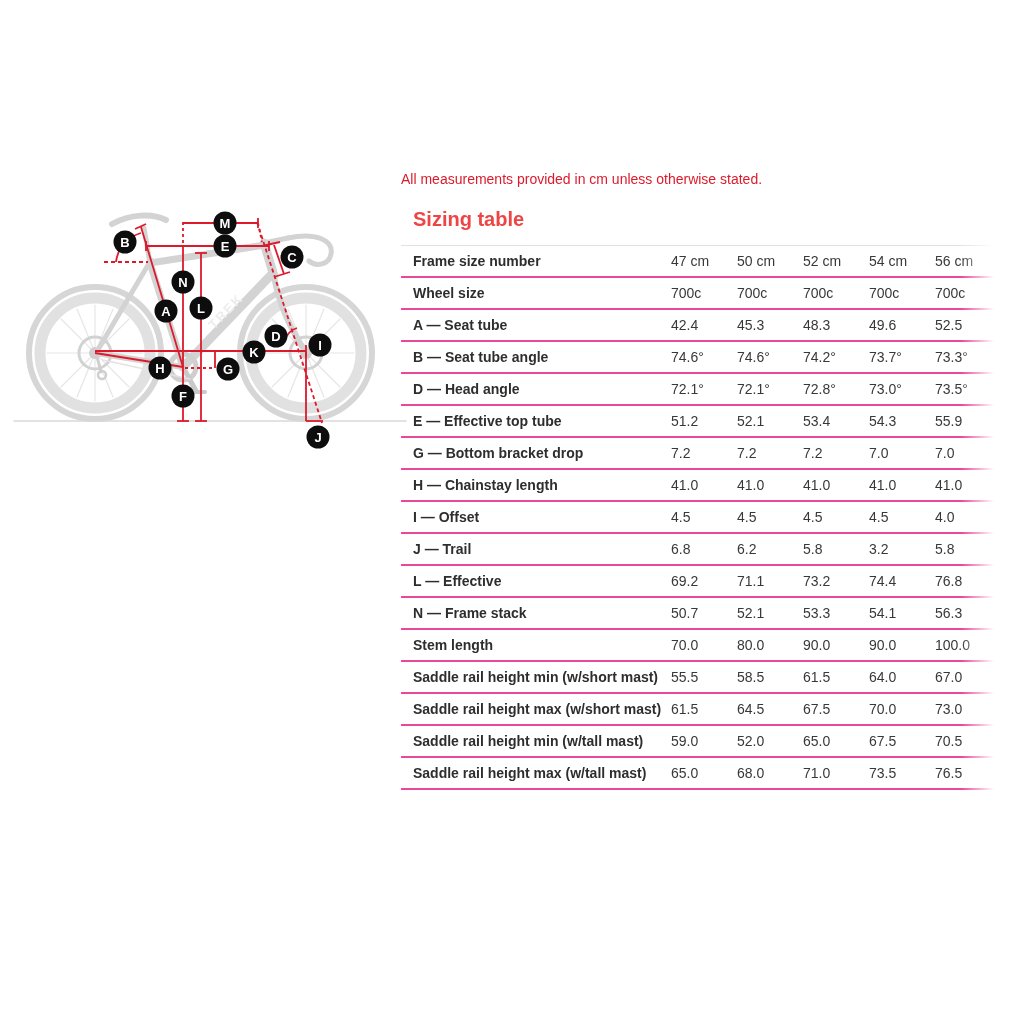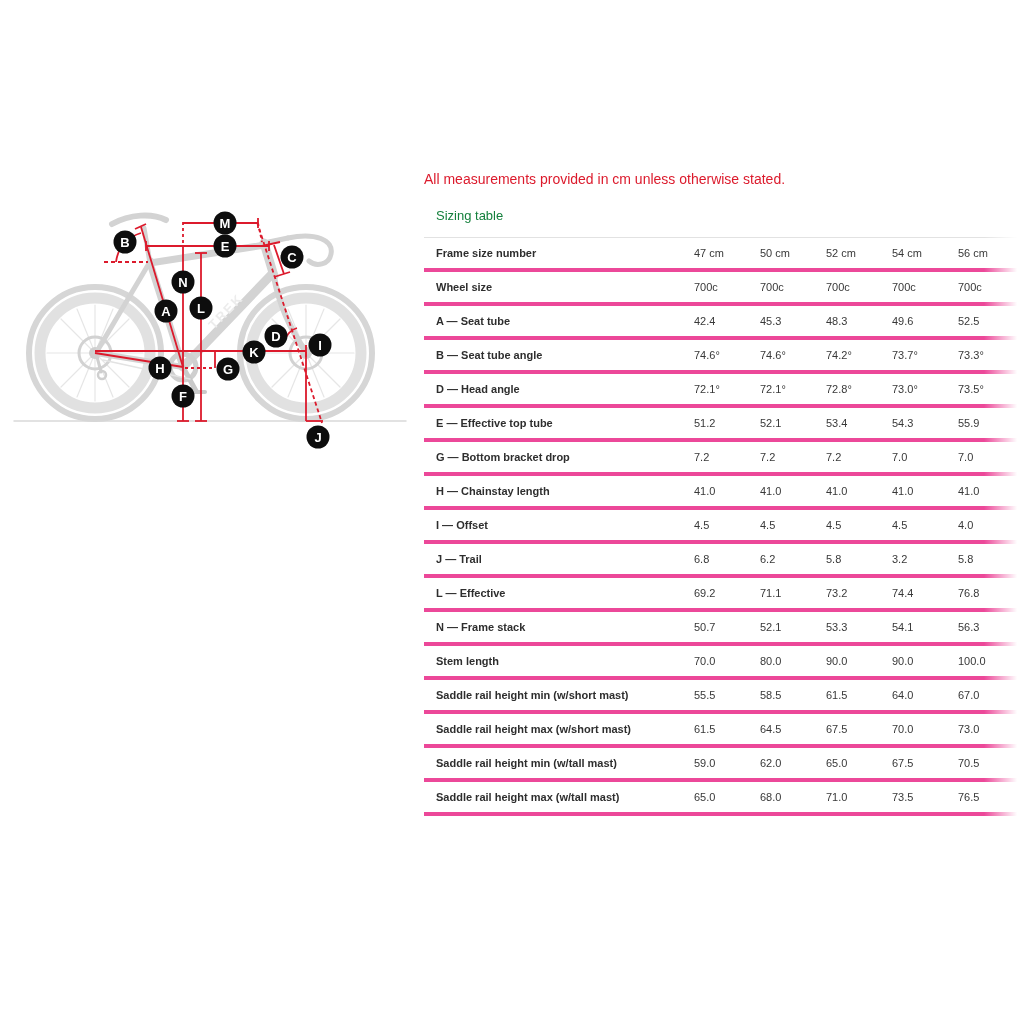--- a/index.html
+++ b/index.html
@@ -6,31 +6,31 @@
   body{
     width:1024px;height:1024px;position:relative;background:#ffffff;
     font-family:"Liberation Sans", sans-serif;overflow:hidden;
     -webkit-font-smoothing:antialiased;
   }
   
   .diagram{position:absolute;left:0;top:180px;width:420px;height:300px;}
   .diagram svg{display:block;}
 
   
-  .content{position:absolute;left:424px;top:170px;width:600px;}
+  .content{position:absolute;left:401px;top:170px;width:600px;}
   .note{
     color:#dc1a2c;font-size:14px;font-weight:400;line-height:18px;margin:0 0 20px 0;
   }
   .table-title{
-    color:#15803d;font-size:13px;font-weight:400;margin:0 0 14px 12px;
+    color:#ef4444;font-size:20px;font-weight:700;margin:0 0 14px 12px;
   }
   .sizing-table{border-top:1px solid #e2e2e2;}
   .trow{
-    display:flex;align-items:center;height:30px;border-bottom:4px solid #ec4899;
-    font-size:11px;color:#383838;
+    display:flex;align-items:center;height:30px;border-bottom:2px solid #ec4899;
+    font-size:14px;color:#383838;
   }
   .tlabel{
     width:270px;flex:0 0 270px;padding-left:12px;box-sizing:border-box;
     font-weight:700;color:#2e2e2e;white-space:nowrap;overflow:hidden;
   }
   .tval{width:66px;flex:0 0 66px;font-weight:400;white-space:nowrap;}
   .fade-right{
     position:absolute;left:560px;top:66px;width:46px;height:610px;
     background:linear-gradient(to right, rgba(255,255,255,0), #ffffff 72%);
     pointer-events:none;
@@ -293,21 +293,21 @@
         <div class="tlabel">Saddle rail height max (w/short mast)</div>
         <div class="tval">61.5</div>
         <div class="tval">64.5</div>
         <div class="tval">67.5</div>
         <div class="tval">70.0</div>
         <div class="tval">73.0</div>
       </div>
       <div class="trow">
         <div class="tlabel">Saddle rail height min (w/tall mast)</div>
         <div class="tval">59.0</div>
-        <div class="tval">62.0</div>
+        <div class="tval">52.0</div>
         <div class="tval">65.0</div>
         <div class="tval">67.5</div>
         <div class="tval">70.5</div>
       </div>
       <div class="trow">
         <div class="tlabel">Saddle rail height max (w/tall mast)</div>
         <div class="tval">65.0</div>
         <div class="tval">68.0</div>
         <div class="tval">71.0</div>
         <div class="tval">73.5</div>

